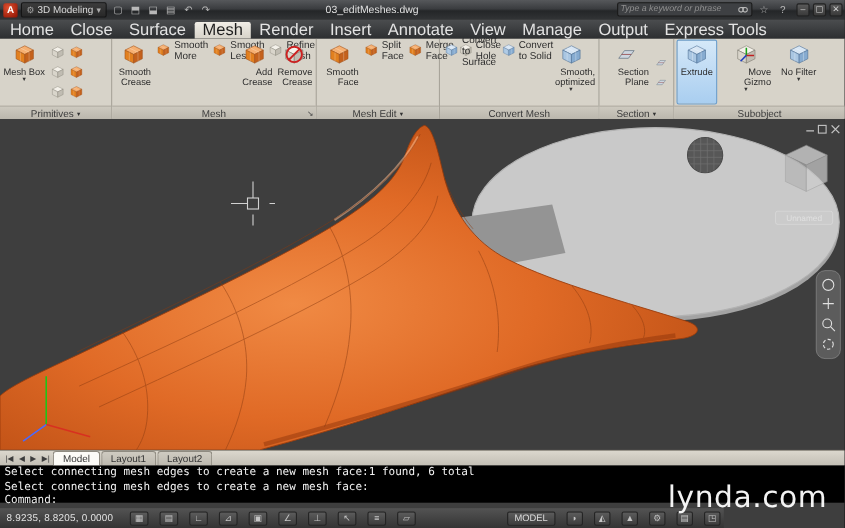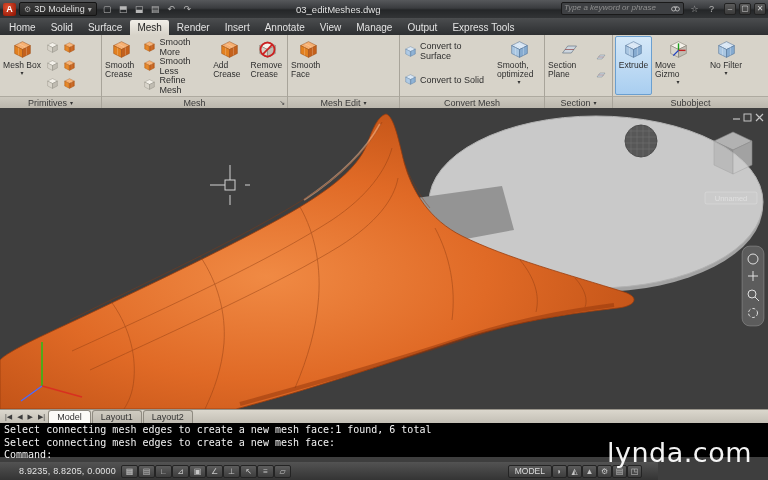--- a/index.html
+++ b/index.html
@@ -17,36 +17,36 @@
   .tbright{position:absolute;right:2px;top:2px;display:flex;align-items:center;gap:4px}
   .searchwrap{display:flex;align-items:flex-start;background:#3e4043;border:1px solid #1a1a1a;border-radius:2px;height:13px;padding:0 2px;gap:2px}
   .searchwrap input{background:transparent;border:none;outline:none;width:104px;font-size:8px;font-style:italic;color:#b5b5b5;font-family:"Liberation Sans",sans-serif}
   .searchwrap input::placeholder{color:#8f8f8f}
   .tbic{font-size:9px;color:#b8b8b8;width:13px;text-align:center}
   .winbtns{display:flex;gap:3px;margin-left:2px}
   .winbtns span{font-size:8px;color:#cfcfcf;width:12px;height:12px;display:flex;align-items:center;justify-content:center;background:linear-gradient(#5a5a5a,#3a3a3a);border:1px solid #222;border-radius:2px}
 
   
   .menubar{position:absolute;top:18px;width:768px;height:17px;background:linear-gradient(#4b4d4f,#2d2f31);display:flex;align-items:flex-end;padding:0 2px;gap:1px;z-index:6}
-  .mtab{font-size:10px;color:#e3e3e3;padding:0 7px;border-radius:2px 2px 0 0;height:15px;display:flex;align-items:center}
+  .mtab{font-size:15px;color:#e3e3e3;padding:0 7px;border-radius:2px 2px 0 0;height:15px;display:flex;align-items:center}
   .mtab.active{background:linear-gradient(#f1eee7,#d7d3c9);color:#1e1e1e}
 
   
   .ribbon{position:absolute;top:35px;width:768px;height:73px;background:#d7d3c9;display:flex;z-index:5}
   .panel{height:73px;border-right:1px solid #a8a49a;display:flex;flex-direction:column;flex:0 0 auto}
   .pc{flex:1;display:flex;align-items:stretch;padding:1px 2px;gap:2px}
   .plabel{height:12px;background:linear-gradient(#cdc9bf,#bbb7ad);border-top:1px solid #aeaaa0;font-size:9px;color:#3a3a3a;display:flex;align-items:center;justify-content:center;gap:3px;position:relative}
   .plabel .cr{font-size:6px;color:#333}
   .plabel .lnch{position:absolute;right:2px;font-size:7px;color:#444}
-  .bigb{width:37px;display:flex;flex-direction:column;align-items:center;padding-top:2px;font-size:8.5px;color:#2e2e2e;text-align:left;line-height:1.05;border:1px solid transparent;border-radius:2px;cursor:default}
+  .bigb{width:37px;display:flex;flex-direction:column;align-items:center;padding-top:2px;font-size:8.5px;color:#2e2e2e;text-align:right;line-height:1.05;border:1px solid transparent;border-radius:2px;cursor:default}
   .bigb svg{width:21px;height:21px;margin-bottom:1px;flex:0 0 auto}
   .bigb .cr{font-size:6px;color:#333;margin-top:0}
   .w40{width:40px}.w44{width:44px}.w46{width:46px}.w48{width:48px}
   .sel{background:linear-gradient(#d5e8f8,#a9cef0);border:1px solid #6a9fd0}
-  .stack{display:flex;flex-direction:column;justify-content:space-around;padding:1px 0}
+  .stack{display:flex;justify-content:space-around;padding:1px 0}
   .smb{display:flex;align-items:center;gap:3px;font-size:9px;color:#2e2e2e;height:17px;padding:0 2px}
   .smb svg{width:13px;height:13px;flex:0 0 auto}
   .pgrid{display:grid;grid-template-columns:16px 16px;grid-auto-rows:17px;gap:1px;align-content:center}
   .pgrid .cell{display:flex;align-items:center;justify-content:center}
   .pgrid svg{width:13px;height:13px}
   .tinycol{display:flex;flex-direction:column;justify-content:center;gap:2px}
   .tinycol .cell{width:16px;height:16px;display:flex;align-items:center;justify-content:center}
   .tinycol svg{width:12px;height:12px}
 
   
@@ -55,21 +55,21 @@
   
   .layoutbar{position:absolute;top:409px;width:768px;height:14px;background:linear-gradient(#dbd7cd,#c3bfb5);border-top:1px solid #98948a;display:flex;align-items:flex-end;padding-left:3px;gap:1px;z-index:5}
   .tnav{font-size:7px;color:#3c3c3c;padding:0 2px;align-self:center}
   .ltab{font-size:9px;color:#333;padding:0 8px;background:linear-gradient(#cfcbc1,#bdb9af);border:1px solid #8f8b81;border-bottom:none;border-radius:3px 3px 0 0;height:13px;display:flex;align-items:center}
   .ltab.active{background:#fcfbf7}
 
   
   .cmd{position:absolute;top:423px;width:768px;height:34px;background:#000;padding:1px 4px;font-family:"DejaVu Sans Mono",monospace;font-size:10px;color:#f2f2f2;line-height:12.5px;z-index:4}
 
   
-  .status{position:absolute;top:462px;width:658px;height:18px;background:linear-gradient(#535353,#343434);display:flex;align-items:center;padding:0 16px;gap:0;z-index:4}
+  .status{position:absolute;top:462px;width:658px;height:18px;background:linear-gradient(#535353,#343434);display:flex;align-items:center;padding:0 3px;gap:10px;z-index:4}
   .coords{font-size:9px;color:#e3e3e3;padding:0 5px 0 3px;letter-spacing:.2px}
   .tgl{width:17px;height:13px;background:linear-gradient(#5c5c5c,#3d3d3d);border:1px solid #242424;border-radius:2px;color:#c6c6c6;font-size:8px;display:flex;align-items:center;justify-content:center}
   .modelbtn{margin-left:auto;font-size:8.5px;color:#dcdcdc;padding:0 6px;height:13px;display:flex;align-items:center;background:linear-gradient(#5c5c5c,#3d3d3d);border:1px solid #242424;border-radius:2px}
   .ric{width:15px;height:13px;background:linear-gradient(#5c5c5c,#3d3d3d);border:1px solid #242424;border-radius:2px;color:#c6c6c6;font-size:8px;display:flex;align-items:center;justify-content:center}
 
   
   .watermark{position:absolute;left:607px;top:437px;font-size:27px;color:rgba(255,255,255,.95);font-family:"DejaVu Sans",sans-serif;z-index:9;letter-spacing:.5px}
 </style>
 </head>
 <body>
@@ -144,21 +144,21 @@
       <div class="winbtns">
         <span>–</span>
         <span>▢</span>
         <span>✕</span>
       </div>
     </div>
   </div>
 
   <div class="menubar">
     <div class="mtab">Home</div>
-    <div class="mtab">Solid</div>
+    <div class="mtab">Close</div>
     <div class="mtab">Surface</div>
     <div class="mtab active">Mesh</div>
     <div class="mtab">Render</div>
     <div class="mtab">Insert</div>
     <div class="mtab">Annotate</div>
     <div class="mtab">View</div>
     <div class="mtab">Manage</div>
     <div class="mtab">Output</div>
     <div class="mtab">Express Tools</div>
   </div>
@@ -261,20 +261,40 @@
       </div>
     </div>
 
     <div class="panel" style="width:112px">
       <div class="pc">
         <div class="bigb">
           <svg viewBox="0 0 24 24">
               <use href="#cube-o"></use>
             </svg>
           <span>Smooth Face</span>
+        </div>
+        <div class="stack" style="width:66px">
+          <div class="smb">
+            <svg viewBox="0 0 24 24">
+                <use href="#cube-o"></use>
+              </svg>
+            <span>Split Face</span>
+          </div>
+          <div class="smb">
+            <svg viewBox="0 0 24 24">
+                <use href="#cube-o"></use>
+              </svg>
+            <span>Merge Face</span>
+          </div>
+          <div class="smb">
+            <svg viewBox="0 0 24 24">
+                <use href="#cube-g"></use>
+              </svg>
+            <span>Close Hole</span>
+          </div>
         </div>
       </div>
       <div class="plabel">
         <span>Mesh Edit</span>
         <span class="cr">▾</span>
       </div>
     </div>
 
     <div class="panel" style="width:145px">
       <div class="pc">

